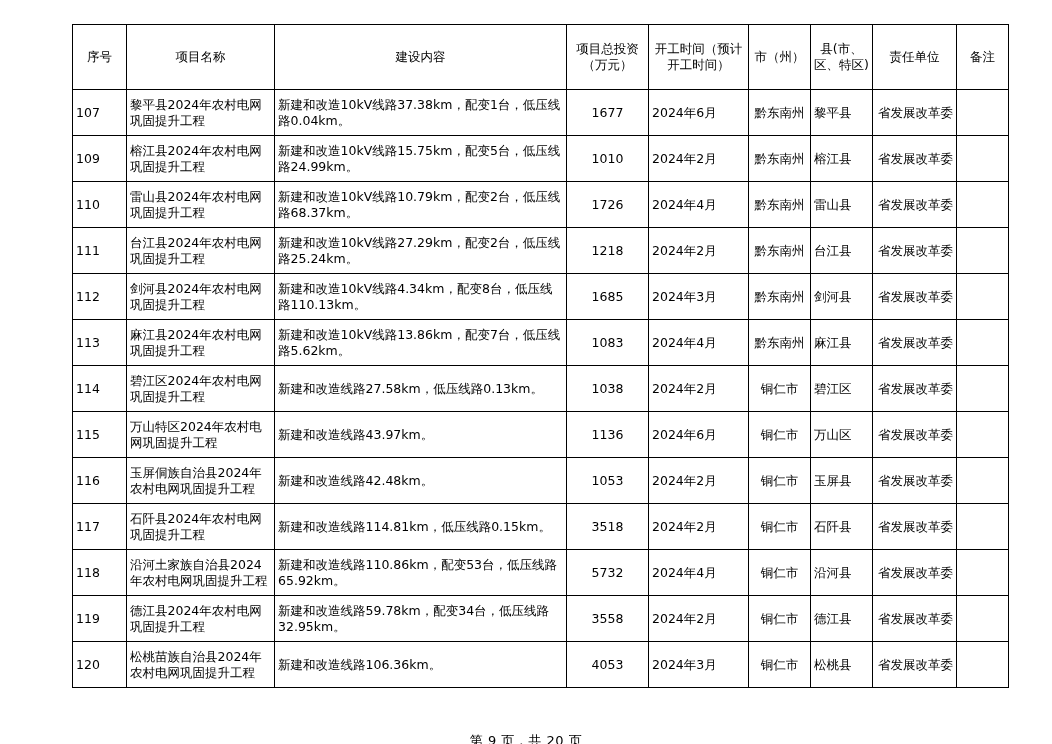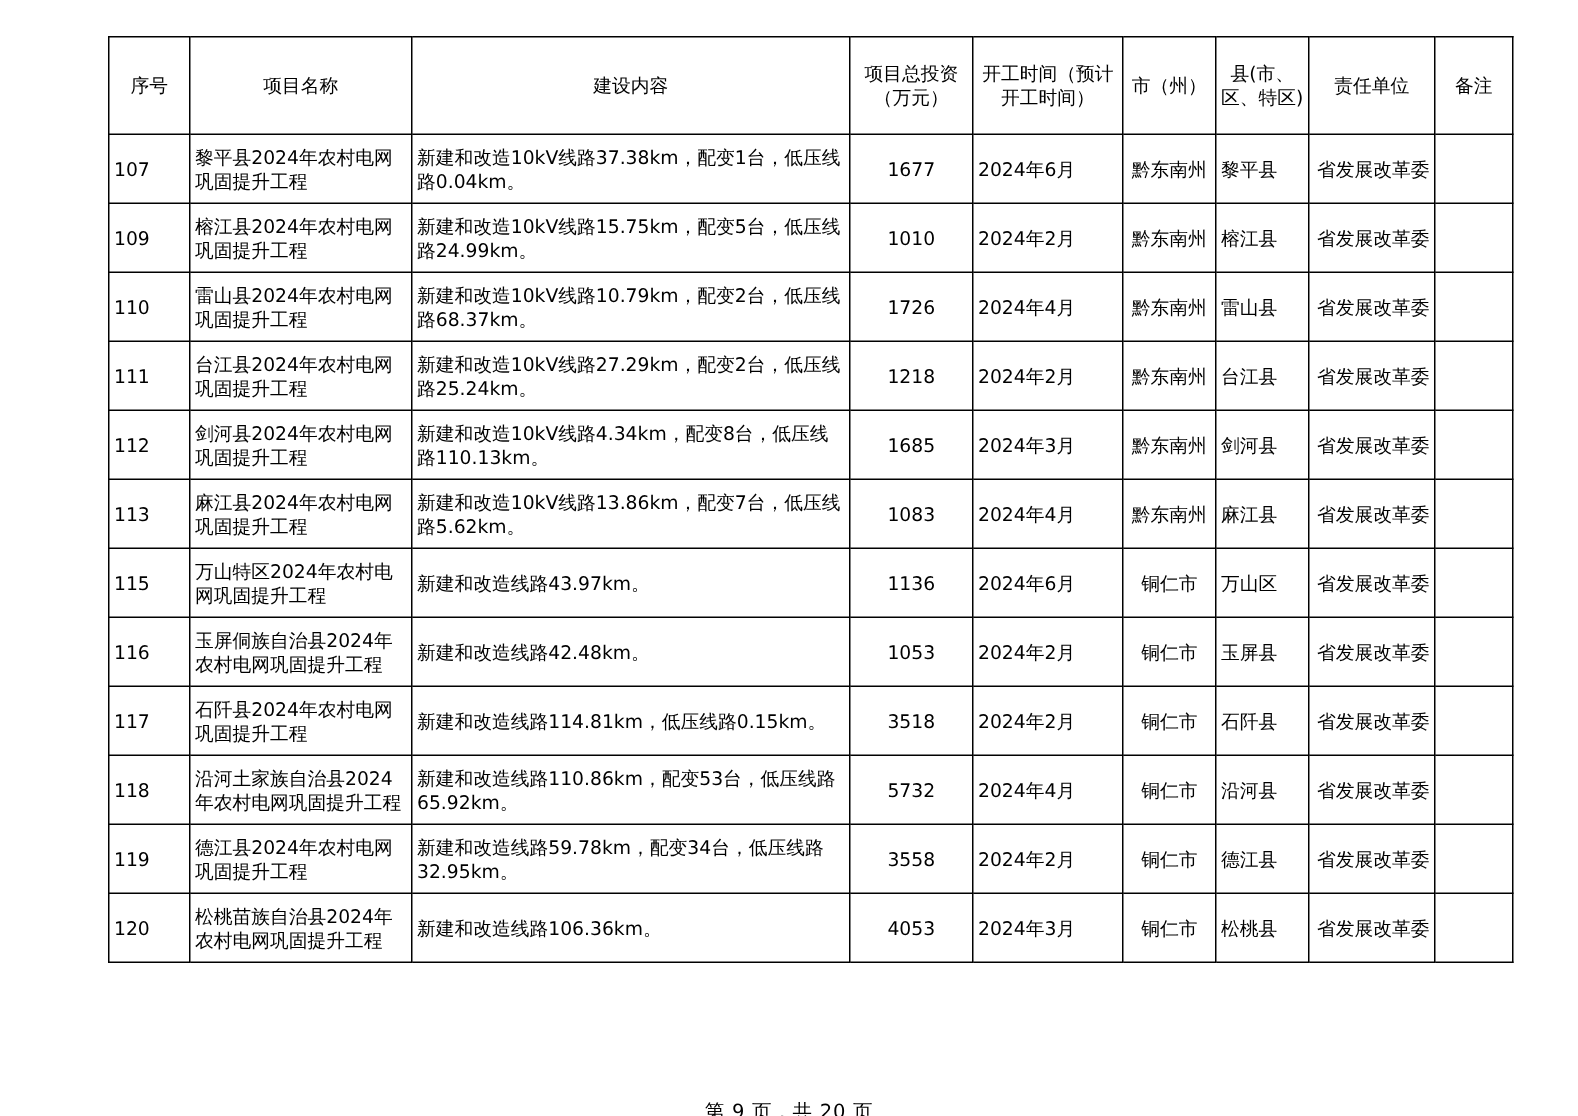--- a/index.html
+++ b/index.html
@@ -167,20 +167,31 @@
         <td class="name">麻江县2024年农村电网巩固提升工程</td>
         <td class="content">新建和改造10kV线路13.86km，配变7台，低压线路5.62km。</td>
         <td class="invest">1083</td>
         <td class="time">2024年4月</td>
         <td class="city">黔东南州</td>
         <td class="county">麻江县</td>
         <td class="unit">省发展改革委</td>
         <td class="remark"></td>
       </tr>
       <tr>
+        <td class="seq">114</td>
+        <td class="name">碧江区2024年农村电网巩固提升工程</td>
+        <td class="content">新建和改造线路27.58km，低压线路0.13km。</td>
+        <td class="invest">1038</td>
+        <td class="time">2024年2月</td>
+        <td class="city">铜仁市</td>
+        <td class="county">碧江区</td>
+        <td class="unit">省发展改革委</td>
+        <td class="remark"></td>
+      </tr>
+      <tr>
         <td class="seq">115</td>
         <td class="name">万山特区2024年农村电网巩固提升工程</td>
         <td class="content">新建和改造线路43.97km。</td>
         <td class="invest">1136</td>
         <td class="time">2024年6月</td>
         <td class="city">铜仁市</td>
         <td class="county">万山区</td>
         <td class="unit">省发展改革委</td>
         <td class="remark"></td>
       </tr>

